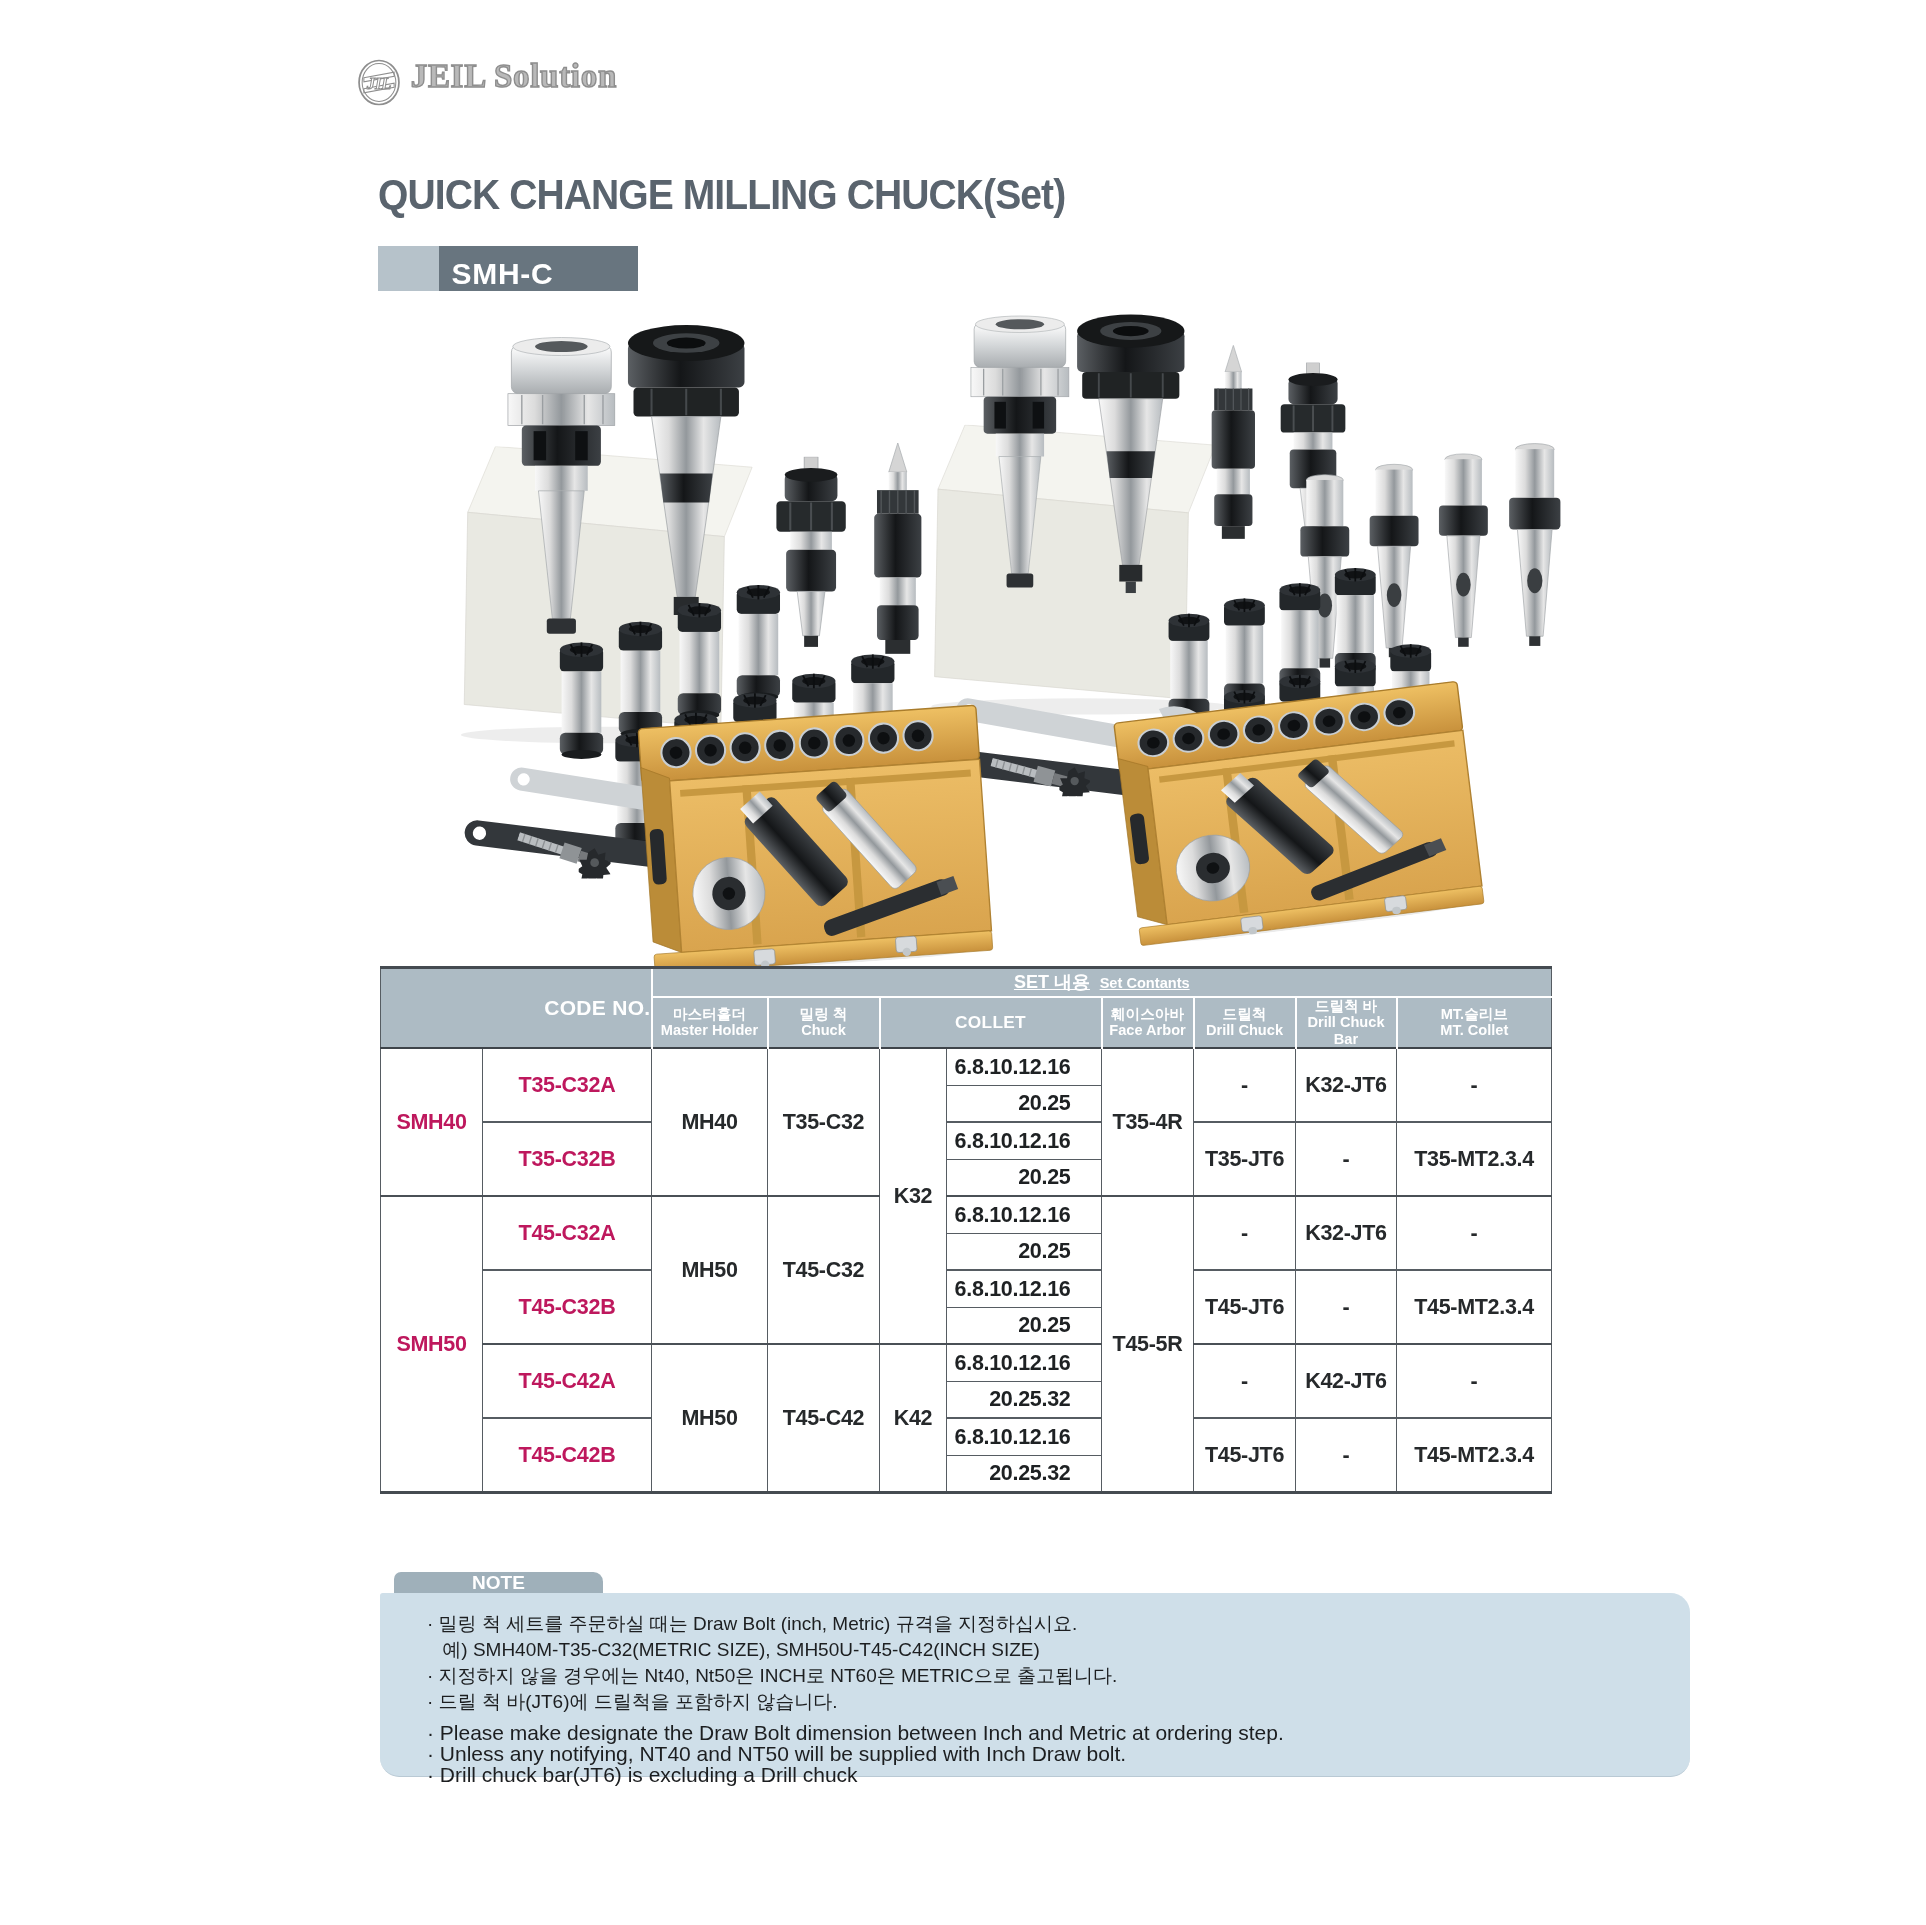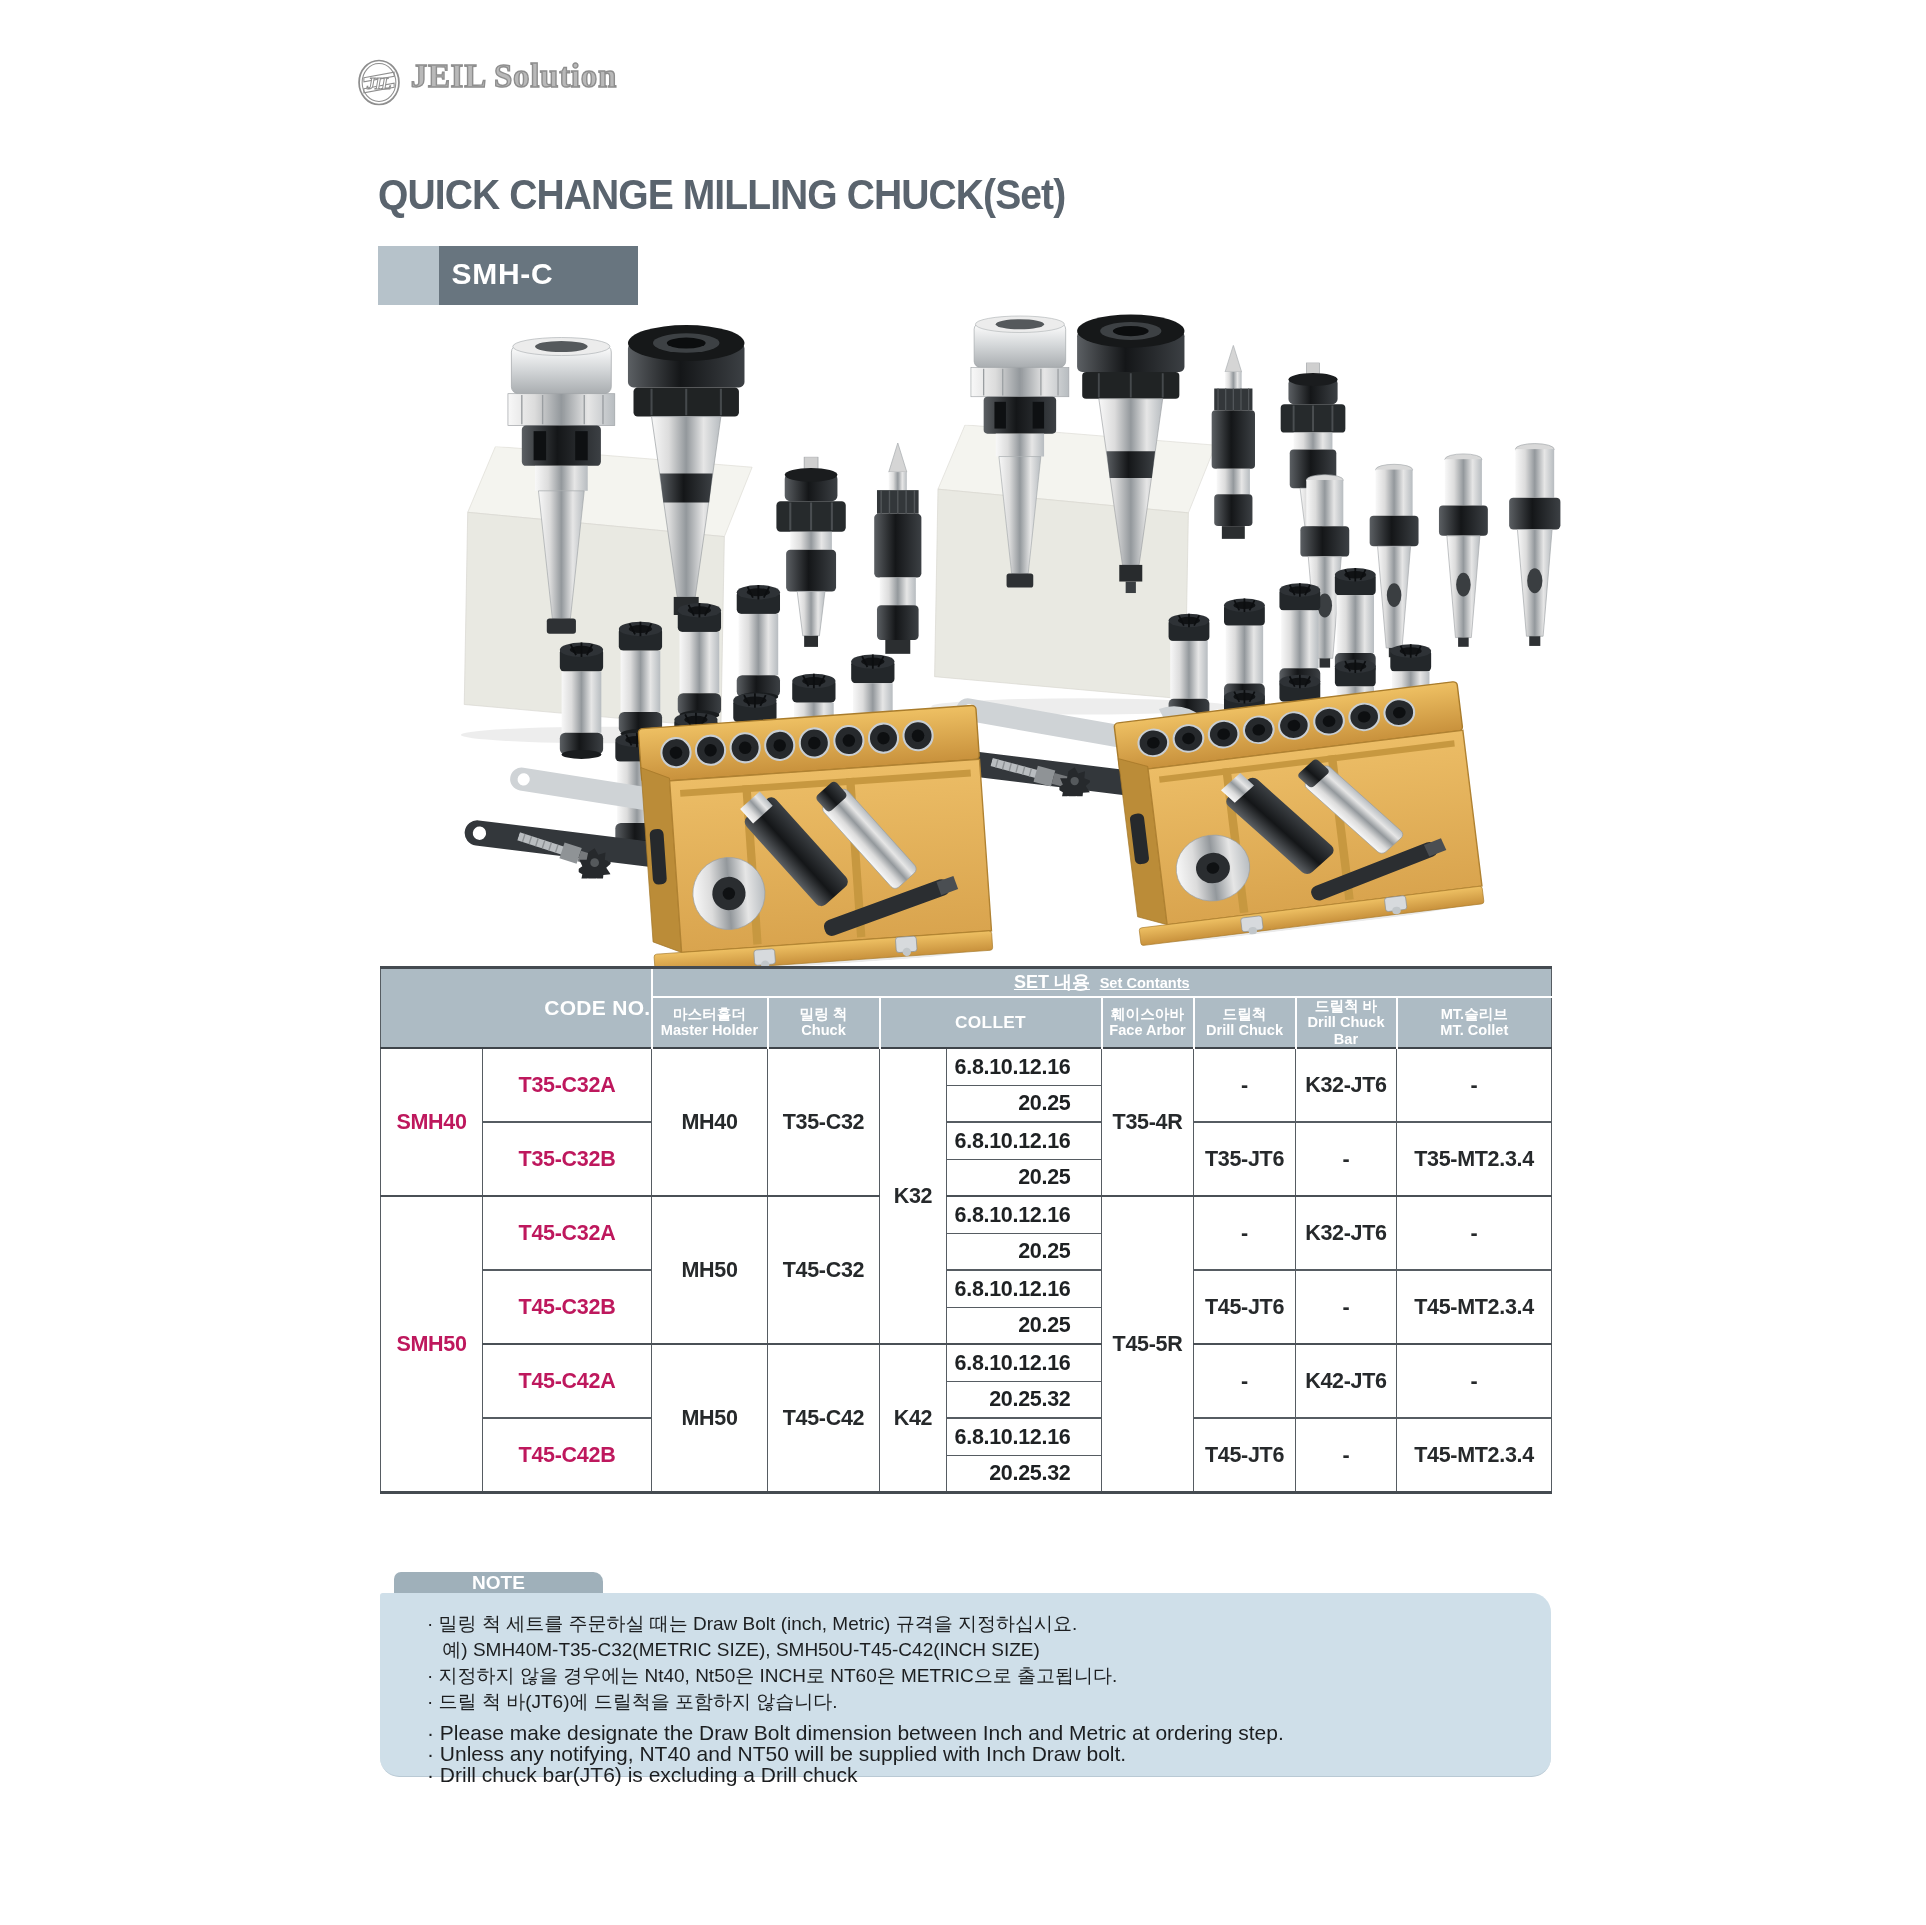--- a/index.html
+++ b/index.html
@@ -8,21 +8,21 @@
 
   
   #logo{position:absolute;left:357px;top:58px;display:flex;align-items:flex-start;gap:9.7px;}
   #logo .mono{width:44px;height:49px;}
   #logo .brand{font-family:"Liberation Serif", serif;font-weight:bold;font-size:33px;
       color:#b9b9b9;-webkit-text-stroke:1.4px #8e8e8e;letter-spacing:0.7px;}
 
   
   #title{position:absolute;left:378px;top:171px;margin:0;font-size:42px;font-weight:bold;
       color:#5a646e;letter-spacing:-1px;transform:scaleX(.93);transform-origin:left top;white-space:nowrap;}
-  #badge{position:absolute;left:378px;top:246px;display:flex;height:59px;}
+  #badge{position:absolute;left:378px;top:246px;display:flex;height:45px;}
   #badge .lt{width:61px;background:#b6c2ca;}
   #badge .dk{width:186px;background:#68757f;color:#ffffff;font-size:30px;font-weight:bold;
       line-height:55px;padding-left:12.5px;letter-spacing:0.7px;}
 
   
   .photo{position:absolute;}
   #photoA{left:381px;top:325px;width:659px;height:555px;}
   #photoB{left:886px;top:314px;width:721px;height:492px;}
   #boxA{left:642px;top:714px;width:347px;height:251px;transform:rotate(-4deg);}
   #boxB{left:1122px;top:699px;width:354px;height:229px;transform:rotate(-7deg);}
@@ -47,21 +47,21 @@
       font-size:21.5px;letter-spacing:-0.3px;background:#ffffff;}
   #setTable tbody tr.group-start td{border-top:2.8px solid #4a5056;}
   #setTable tbody tr.pair-start td{border-top:2.8px solid #565c62;}
   #setTable td.g{color:#be185d;font-weight:bold;}
   #setTable td.d{color:#26292b;font-weight:bold;}
   #setTable td.sz{color:#1e2123;font-weight:bold;text-align:right;padding-right:30.5px;}
 
   
   #noteTab{position:absolute;left:394px;top:1572px;width:209px;height:24px;background:#9fb0ba;
       border-radius:7px 9.7px 0 0;color:#ffffff;font-size:19px;font-weight:bold;text-align:center;line-height:21.5px;}
-  #noteBox{position:absolute;left:380px;top:1593px;width:1171px;height:184px;background:#cfdfe9;
+  #noteBox{position:absolute;left:380px;top:1593px;width:1310px;height:184px;background:#cfdfe9;
       border-radius:2.8px 19.4px 19.4px 19.4px;border-bottom:1.4px solid #b9c9d4;box-sizing:border-box;
       padding:18px 28px 0 47px;color:#1c1e20;}
   #noteBox p{margin:0;font-size:19px;line-height:26px;white-space:nowrap;}
   #noteBox p.indent{padding-left:15.3px;}
   #noteBox .en-block{margin-top:7px;}
   #noteBox .en-block p{line-height:21px;font-size:21px;}
 </style>
 </head>
 <body>
 

